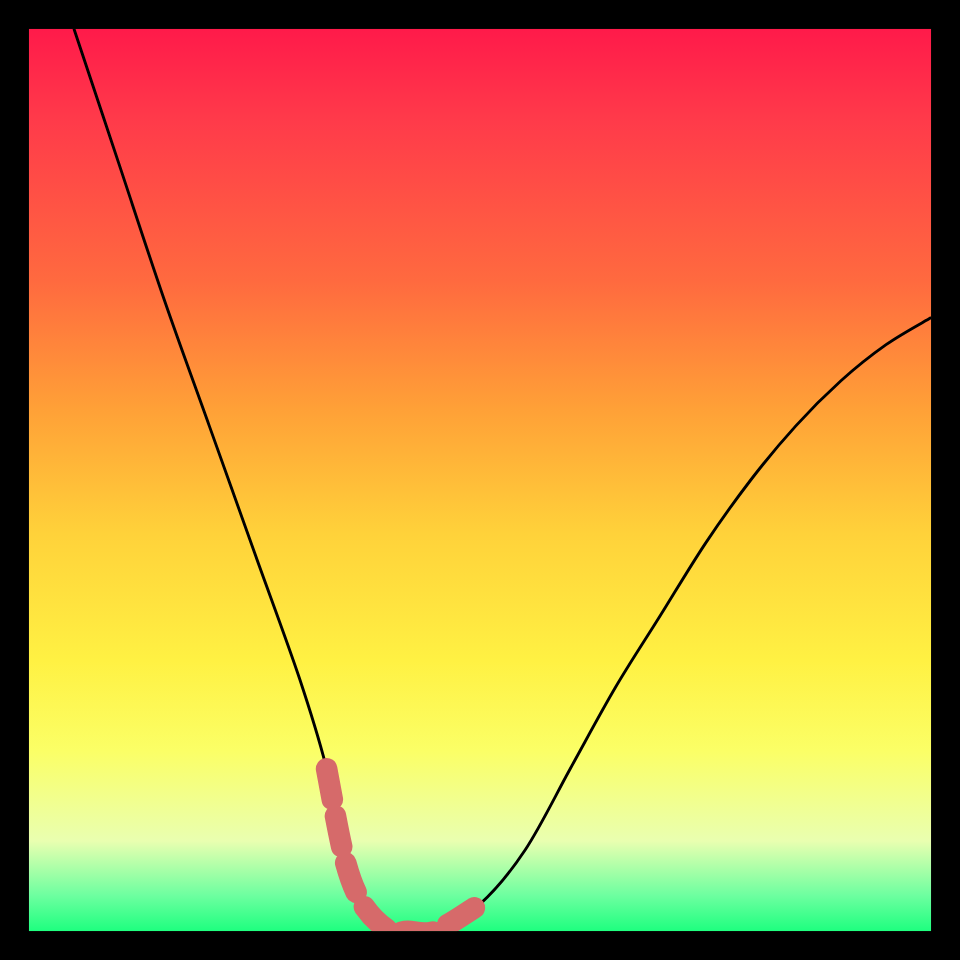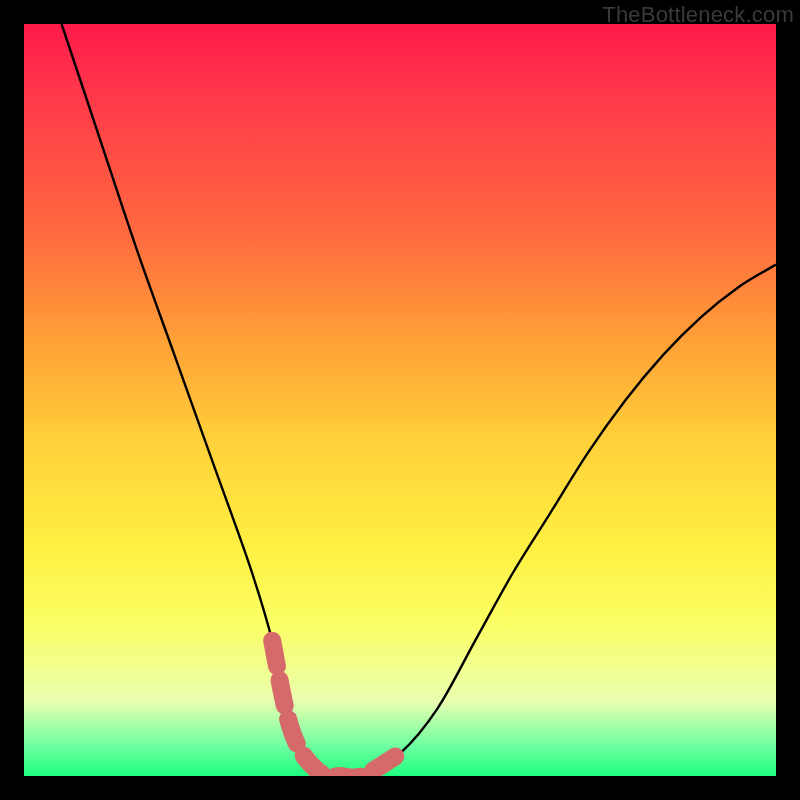--- a/index.html
+++ b/index.html
@@ -61,14 +61,13 @@
 <body>
 
 <div class="frame">
   <div class="plot-area">
     <div class="gradient-bg"></div>
     <svg class="svg-layer" viewBox="0 0 752 752" preserveAspectRatio="none">
       <path d="M 37.6 0 C 43.9 18.8, 62.7 75.2, 75.2 112.8 C 87.7 150.4, 100.3 189.3, 112.8 225.6 C 125.3 261.9, 137.9 295.8, 150.4 330.9 C 162.9 366.0, 175.5 401.1, 188.0 436.2 C 200.5 471.3, 215.6 511.4, 225.6 541.4 C 235.6 571.5, 241.9 591.6, 248.2 616.6 C 254.4 641.7, 258.2 673.0, 263.2 691.8 C 268.2 710.6, 272.0 719.4, 278.2 729.4 C 284.5 739.5, 294.5 748.2, 300.8 752.0 C 307.1 755.8, 309.6 752.0, 315.8 752.0 C 322.1 752.0, 328.4 755.8, 338.4 752.0 C 348.4 748.2, 363.5 740.7, 376.0 729.4 C 388.5 718.2, 401.1 703.1, 413.6 684.3 C 426.1 665.5, 438.7 639.2, 451.2 616.6 C 463.7 594.1, 476.3 570.3, 488.8 549.0 C 501.3 527.7, 513.9 508.9, 526.4 488.8 C 538.9 468.7, 551.5 447.4, 564.0 428.6 C 576.5 409.8, 589.1 392.3, 601.6 376.0 C 614.1 359.7, 626.7 344.7, 639.2 330.9 C 651.7 317.1, 664.3 304.6, 676.8 293.3 C 689.3 282.0, 701.9 272.0, 714.4 263.2 C 726.9 254.4, 745.7 244.4, 752.0 240.6" id="curve-path" fill="none" stroke="#000000" stroke-width="2.4"></path>
       <path d="M 248.16000000000003 616.64 C 250.7 629.2, 258.2 673.0, 263.2 691.8 C 268.2 710.6, 272.0 719.4, 278.2 729.4 C 284.5 739.5, 294.5 748.2, 300.8 752.0 C 307.1 755.8, 309.6 752.0, 315.8 752.0 C 322.1 752.0, 328.4 755.8, 338.4 752.0 C 348.4 748.2, 369.7 733.2, 376.0 729.4" id="highlight-path" fill="none" stroke="#d66a6a" stroke-width="18" stroke-linecap="round" stroke-linejoin="round" stroke-dasharray="26 14"></path>
     </svg>
   </div>
-  <div class="watermark">TheBottleneck.com</div>
 </div>
 
 </body></html>

